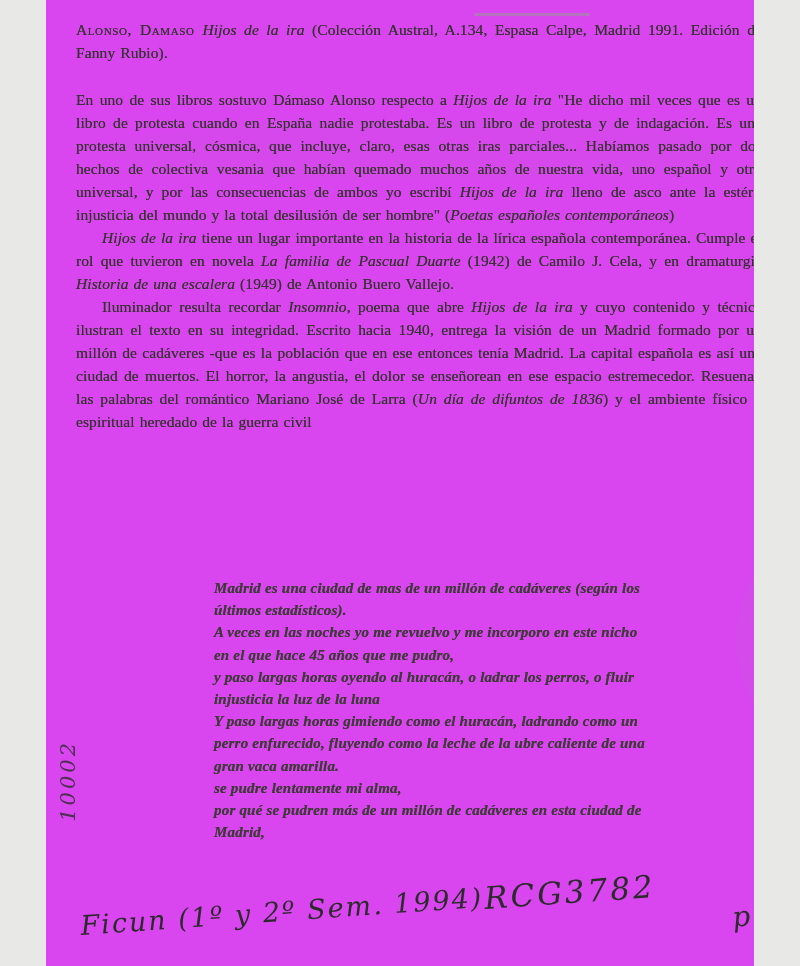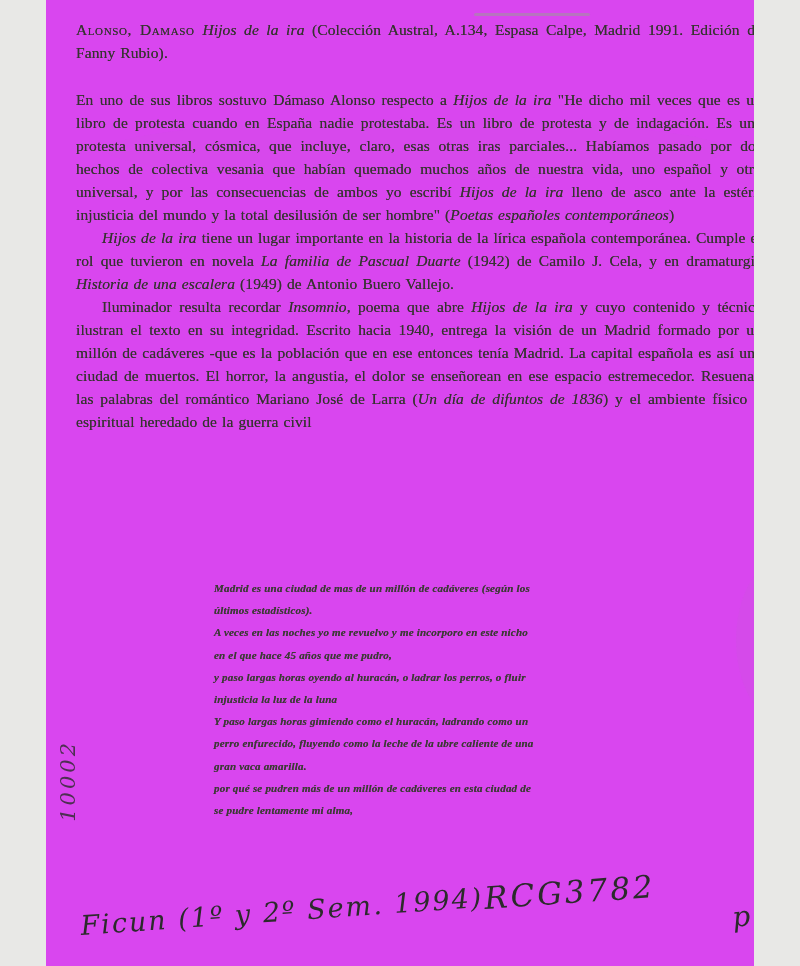--- a/index.html
+++ b/index.html
@@ -33,21 +33,21 @@
     text-shadow:0 0 .5px rgba(55,53,48,.85);
   }
   .para.flush{text-indent:0;}
   .para.biblio{margin-bottom:24px;}
   .italic{font-style:italic;}
   .smallcaps{font-variant:small-caps;letter-spacing:.6px;}
 
   .poem{
     position:absolute;left:168px;top:577px;width:525px;
     font-style:italic;font-weight:bold;
-    font-size:11px;line-height:22.2px;
+    font-size:15px;line-height:22.2px;
     letter-spacing:.2px;
     color:#3d3b36;
     text-shadow:0 0 .5px rgba(55,53,48,.8);
   }
   .poem-line{white-space:nowrap;}
 
   
   .hw{
     position:absolute;
     font-family:"DejaVu Serif", serif;
@@ -105,22 +105,23 @@
   <div class="poem" id="poem">
       <div class="poem-line">Madrid es una ciudad de mas de un millón de cadáveres (según los</div>
       <div class="poem-line">últimos estadísticos).</div>
       <div class="poem-line">A veces en las noches yo me revuelvo y me incorporo en este nicho</div>
       <div class="poem-line">en el que hace 45 años que me pudro,</div>
       <div class="poem-line">y paso largas horas oyendo al huracán, o ladrar los perros, o fluir</div>
       <div class="poem-line">injusticia la luz de la luna</div>
       <div class="poem-line">Y paso largas horas gimiendo como el huracán, ladrando como un</div>
       <div class="poem-line">perro enfurecido, fluyendo como la leche de la ubre caliente de una</div>
       <div class="poem-line">gran vaca amarilla.</div>
+      <div class="poem-line">se pudre lentamente mi alma,</div>
       <div class="poem-line">por qué se pudren más de un millón de cadáveres en esta ciudad de</div>
-      <div class="poem-line">se pudre lentamente mi alma,</div>
+      <div class="poem-line">Madrid,</div>
     </div>
 
   <div class="hw hw-left-vertical">10002</div>
 
   <div class="hw hw-right-vertical">22875</div>
 
   <div class="hw hw-code">RCG3782</div>
 
   <div class="hw hw-course">Ficun (1º y 2º Sem. 1994)</div>
 

